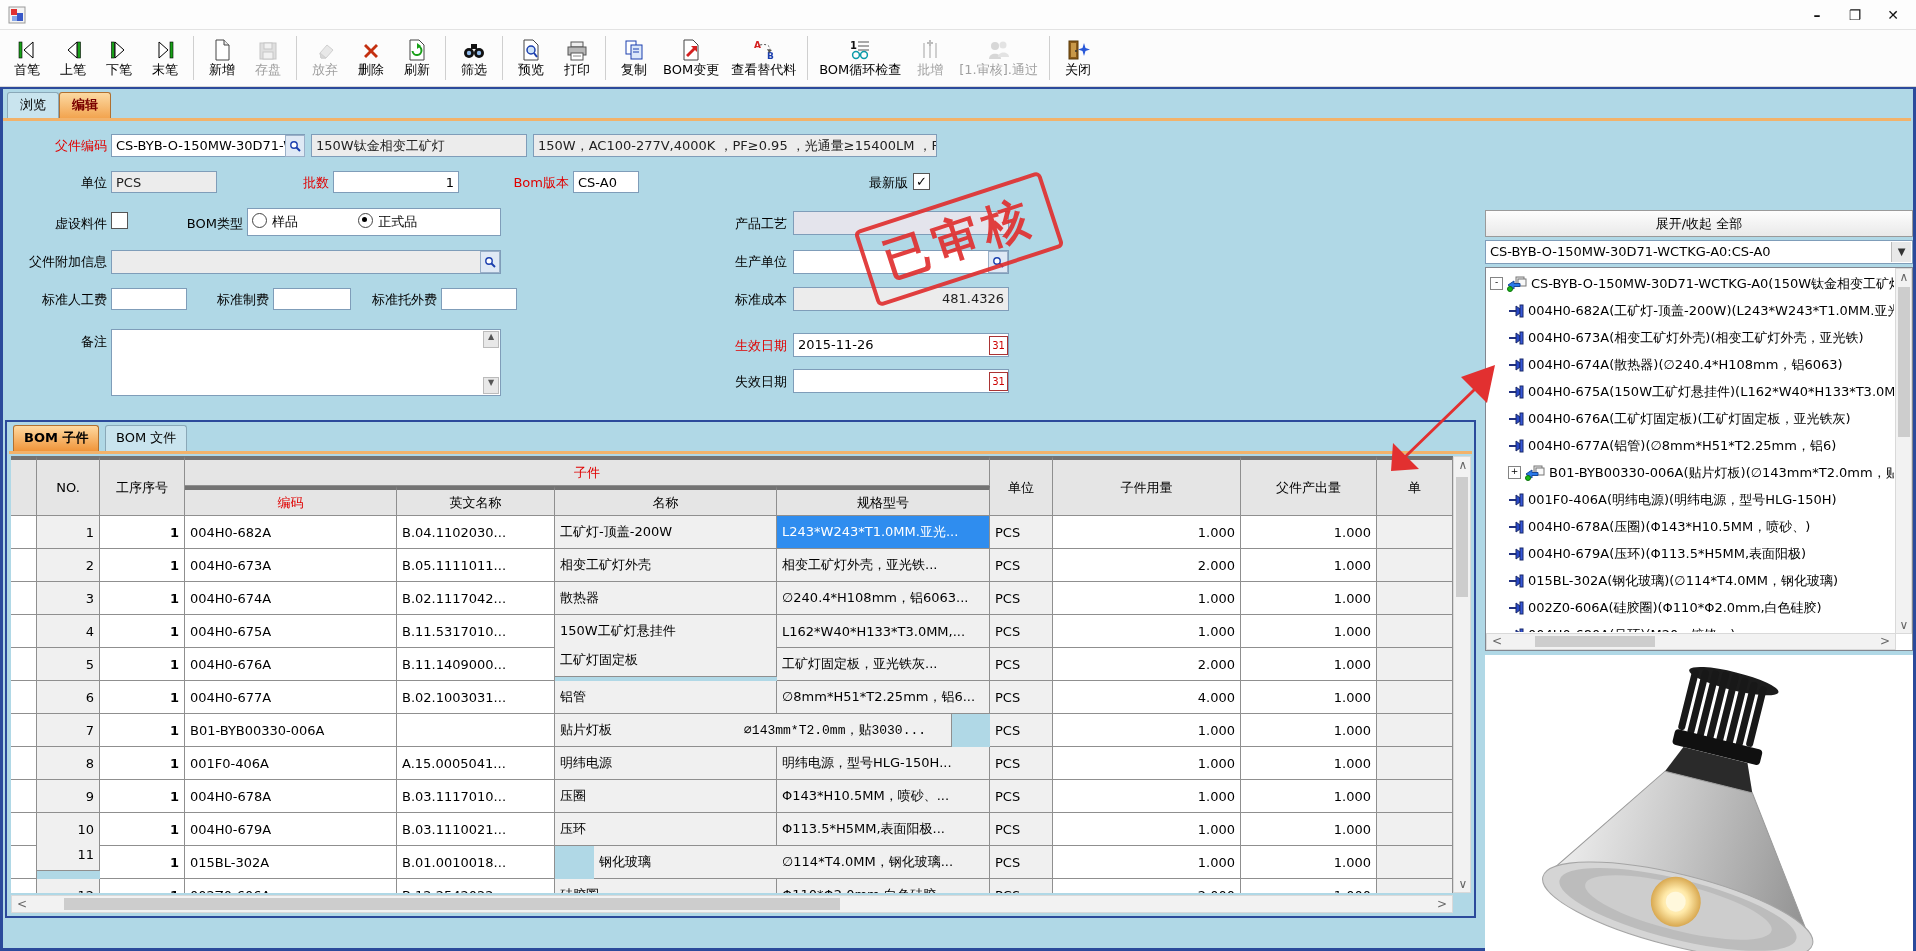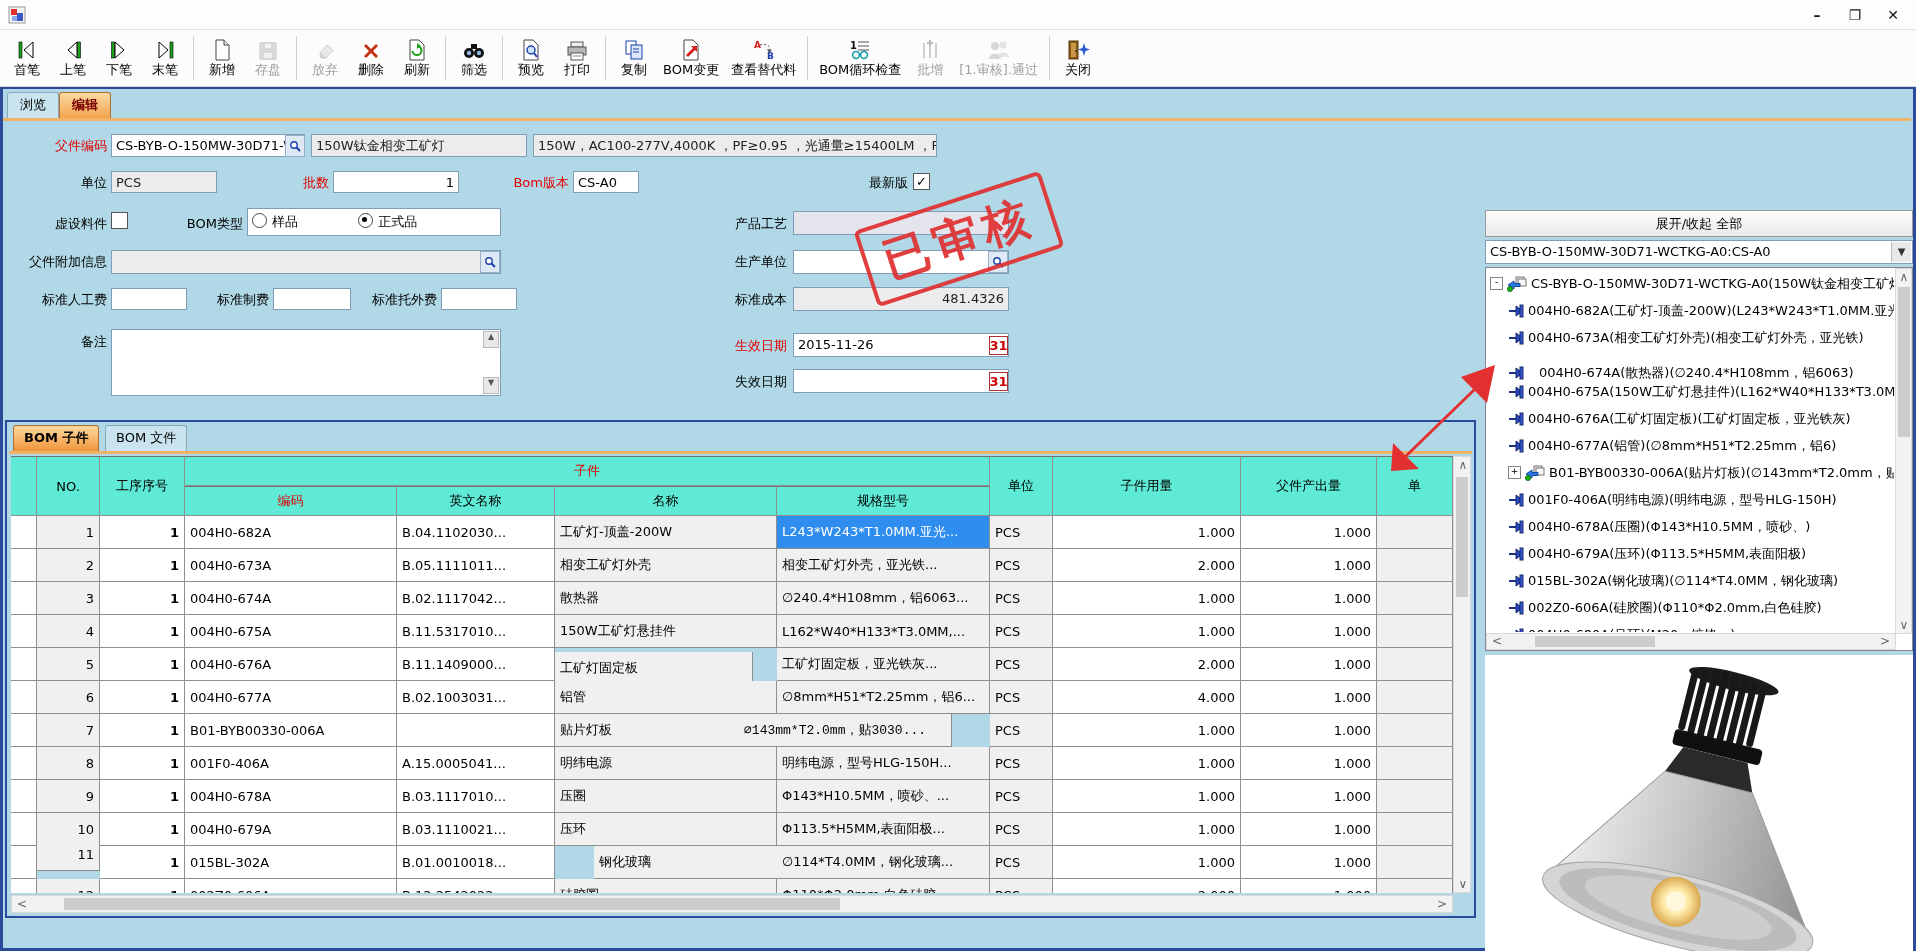--- a/index.html
+++ b/index.html
@@ -33,40 +33,40 @@
   
   .lbl{position:absolute;height:22px;line-height:22px;text-align:right;white-space:nowrap;}
   .lbl.red{color:#e00000;}
   .fld{position:absolute;border:1px solid #7f9db9;background:#fff;padding:1px 4px;line-height:19px;
        white-space:nowrap;overflow:hidden;box-sizing:border-box;}
   .fld.gray{background:#ececec;color:#222;}
   .fld.num{text-align:right;}
   .mag-btn{position:absolute;top:1px;width:18px;height:20px;background:#dfe9f5;border:1px solid #9ab0c8;
            display:flex;align-items:center;justify-content:center;}
   .cal-btn{position:absolute;top:2px;right:2px;width:17px;height:17px;background:#fff;border:1px solid #a33;
-           font-size:13px;color:#c00;font-weight:bold;display:flex;align-items:center;justify-content:center;}
+           font-size:10px;color:#c00;font-weight:normal;display:flex;align-items:center;justify-content:center;}
   .chk{position:absolute;width:15px;height:15px;background:#fff;border:1px solid #555;
        display:flex;align-items:center;justify-content:center;font-size:13px;font-weight:bold;}
   .radio{width:13px;height:13px;border:1px solid #444;border-radius:50%;background:#fff;display:inline-block;
          vertical-align:-2px;margin-right:5px;position:relative;}
   .radio.sel::after{content:"";position:absolute;left:3px;top:3px;width:5px;height:5px;border-radius:50%;background:#000;}
   
   #stamp{left:858px;top:110px;width:196px;height:80px;border:4px solid #e03030;color:#e03030;
          font-size:46px;font-weight:bold;display:flex;align-items:center;justify-content:center;
          letter-spacing:6px;transform:rotate(-18deg);border-radius:6px;opacity:.92;z-index:40;}
   
   #bom-panel{left:2px;top:331px;width:1471px;height:498px;border:2px solid #2b4a9b;background:#b0d8e6;}
   .btab{position:absolute;top:3px;height:25px;line-height:23px;padding:0 10px;border:1px solid #8aa8b8;border-bottom:none;
         background:#c9e4ee;border-radius:3px 3px 0 0;font-weight:bold;}
   .btab.active{background:linear-gradient(#ffd9a0,#f0953a);border-color:#b07030;}
   #btabline{left:2px;top:29px;width:1463px;height:3px;background:#f2b26a;}
   #bom-table{left:4px;top:34px;width:1442px;height:437px;overflow:hidden;background:#b0d8e6;}
   .hcell,.dcell{position:absolute;box-sizing:border-box;border-right:1px solid #8f8f8f;border-bottom:1px solid #8f8f8f;
         display:flex;align-items:center;justify-content:center;overflow:hidden;white-space:nowrap;}
-  .hcell{background:#5eead4;border-top:1px solid #737373;}
+  .hcell{background:#e5e5e5;border-top:4px solid #737373;}
   .hcell.red{color:#e00000;}
   .dcell{justify-content:flex-start;padding:0 5px;background:#fff;}
   .dcell.g{background:#f0f0f0;}
   .dcell.num{justify-content:flex-end;}
   .dcell.sel{background:#2f8def;color:#fff;}
   .scroll{position:absolute;background:#f2f2f2;border:1px solid #d9d9d9;box-sizing:border-box;}
   .thumb{position:absolute;background:#cdcdcd;}
   .sarrow{position:absolute;color:#666;font-size:12px;line-height:12px;width:16px;text-align:center;}
   
   #expand-btn{left:1482px;top:121px;width:428px;height:27px;background:linear-gradient(#fdfdfd,#e9e9e9);
@@ -440,21 +440,21 @@
         <div class="dcell g" style="left: 766px; top: 159px; width: 213px; height: 33px;">L162*W40*H133*T3.0MM,...</div>
         <div class="dcell g" style="left: 979px; top: 159px; width: 63px; height: 33px;">PCS</div>
         <div class="dcell  num" style="left: 1042px; top: 159px; width: 188px; height: 33px;">1.000</div>
         <div class="dcell  num" style="left: 1230px; top: 159px; width: 136px; height: 33px;">1.000</div>
         <div class="dcell g" style="left: 1366px; top: 159px; width: 76px; height: 33px;"></div>
         <div class="dcell " style="left: 0px; top: 192px; width: 26px; height: 33px;"></div>
         <div class="dcell g num" style="left: 26px; top: 192px; width: 63px; height: 33px;">5</div>
         <div class="dcell  num" style="left: 89px; top: 192px; width: 85px; height: 33px; font-weight: bold;">1</div>
         <div class="dcell " style="left: 174px; top: 192px; width: 212px; height: 33px;">004H0-676A</div>
         <div class="dcell " style="left: 386px; top: 192px; width: 158px; height: 33px;">B.11.1409000...</div>
-        <div class="dcell g" style="left: 544px; top: 196px; width: 198px; height: 33px;">工矿灯固定板</div>
+        <div class="dcell g" style="left: 544px; top: 188px; width: 222px; height: 33px;">工矿灯固定板</div>
         <div class="dcell g" style="left: 766px; top: 192px; width: 213px; height: 33px;">工矿灯固定板，亚光铁灰...</div>
         <div class="dcell g" style="left: 979px; top: 192px; width: 63px; height: 33px;">PCS</div>
         <div class="dcell  num" style="left: 1042px; top: 192px; width: 188px; height: 33px;">2.000</div>
         <div class="dcell  num" style="left: 1230px; top: 192px; width: 136px; height: 33px;">1.000</div>
         <div class="dcell g" style="left: 1366px; top: 192px; width: 76px; height: 33px;"></div>
         <div class="dcell " style="left: 0px; top: 225px; width: 26px; height: 33px;"></div>
         <div class="dcell g num" style="left: 26px; top: 225px; width: 63px; height: 33px;">6</div>
         <div class="dcell  num" style="left: 89px; top: 225px; width: 85px; height: 33px; font-weight: bold;">1</div>
         <div class="dcell " style="left: 174px; top: 225px; width: 212px; height: 33px;">004H0-677A</div>
         <div class="dcell " style="left: 386px; top: 225px; width: 158px; height: 33px;">B.02.1003031...</div>
@@ -577,21 +577,21 @@
         <div class="titem" style="top: 54px; padding-left: 20px;">
           <span class="ticon">
             <svg width="16" height="14" viewBox="0 0 16 14">
               <rect x="1" y="6" width="7" height="2" fill="#203080"></rect>
               <polygon points="8,2 8,12 12,9 12,5" fill="#2848c8" stroke="#182868"></polygon>
               <rect x="12" y="1" width="3" height="12" fill="#3858d8" stroke="#182868"></rect>
             </svg>
           </span>
           <span>004H0-673A(相变工矿灯外壳)(相变工矿灯外壳，亚光铁)</span>
         </div>
-        <div class="titem" style="top: 89px; padding-left: 20px; gap: 11px;">
+        <div class="titem" style="top: 81px; padding-left: 20px;">
           <span class="ticon">
             <svg width="16" height="14" viewBox="0 0 16 14">
               <rect x="1" y="6" width="7" height="2" fill="#203080"></rect>
               <polygon points="8,2 8,12 12,9 12,5" fill="#2848c8" stroke="#182868"></polygon>
               <rect x="12" y="1" width="3" height="12" fill="#3858d8" stroke="#182868"></rect>
             </svg>
           </span>
           <span>004H0-674A(散热器)(∅240.4*H108mm，铝6063)</span>
         </div>
         <div class="titem" style="top: 108px; padding-left: 20px;">

